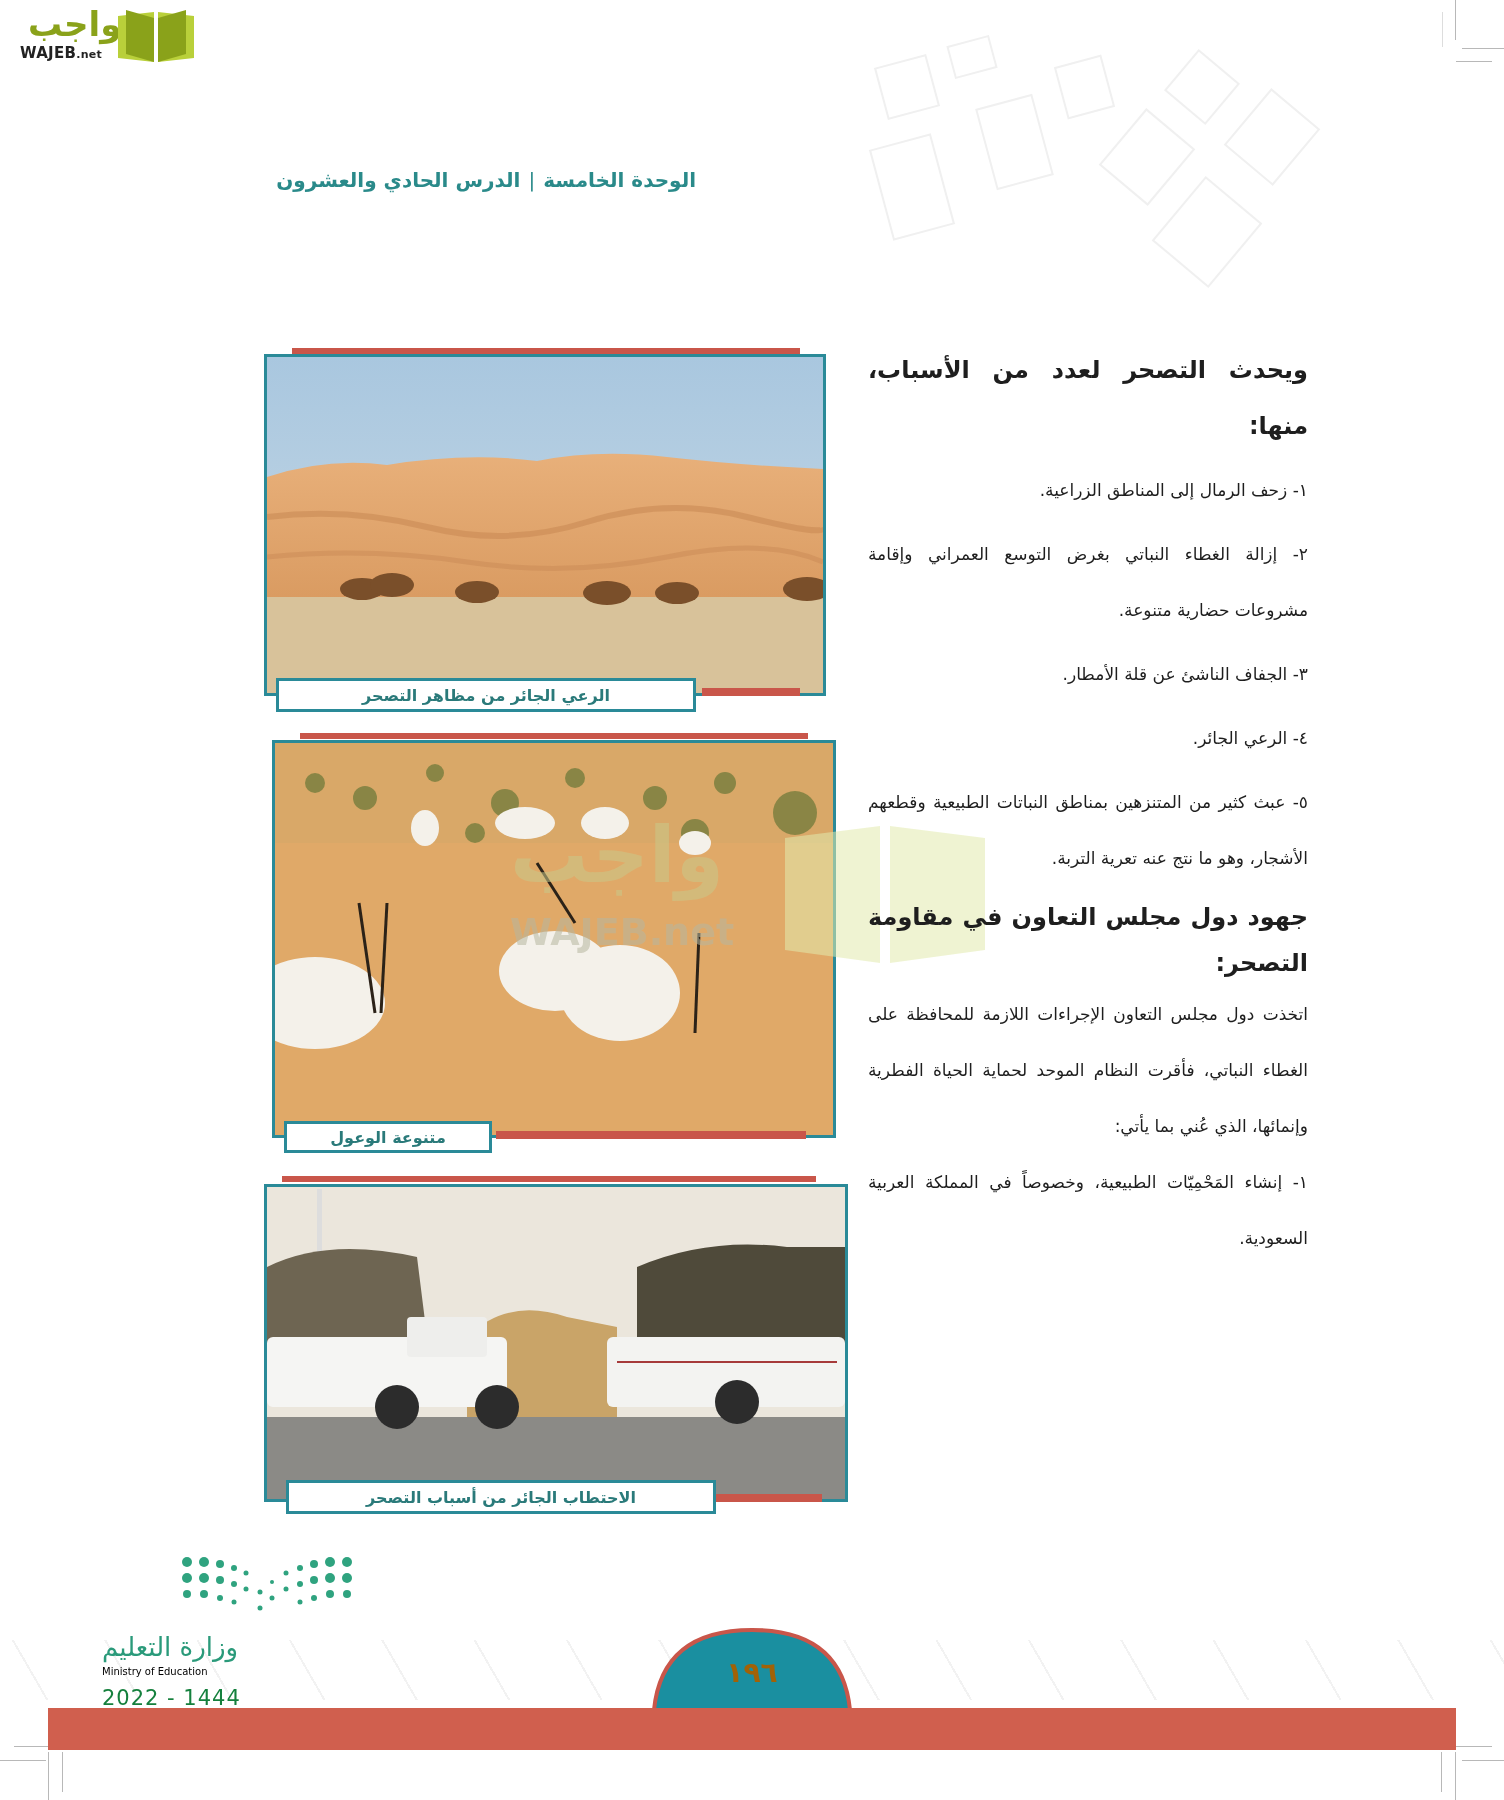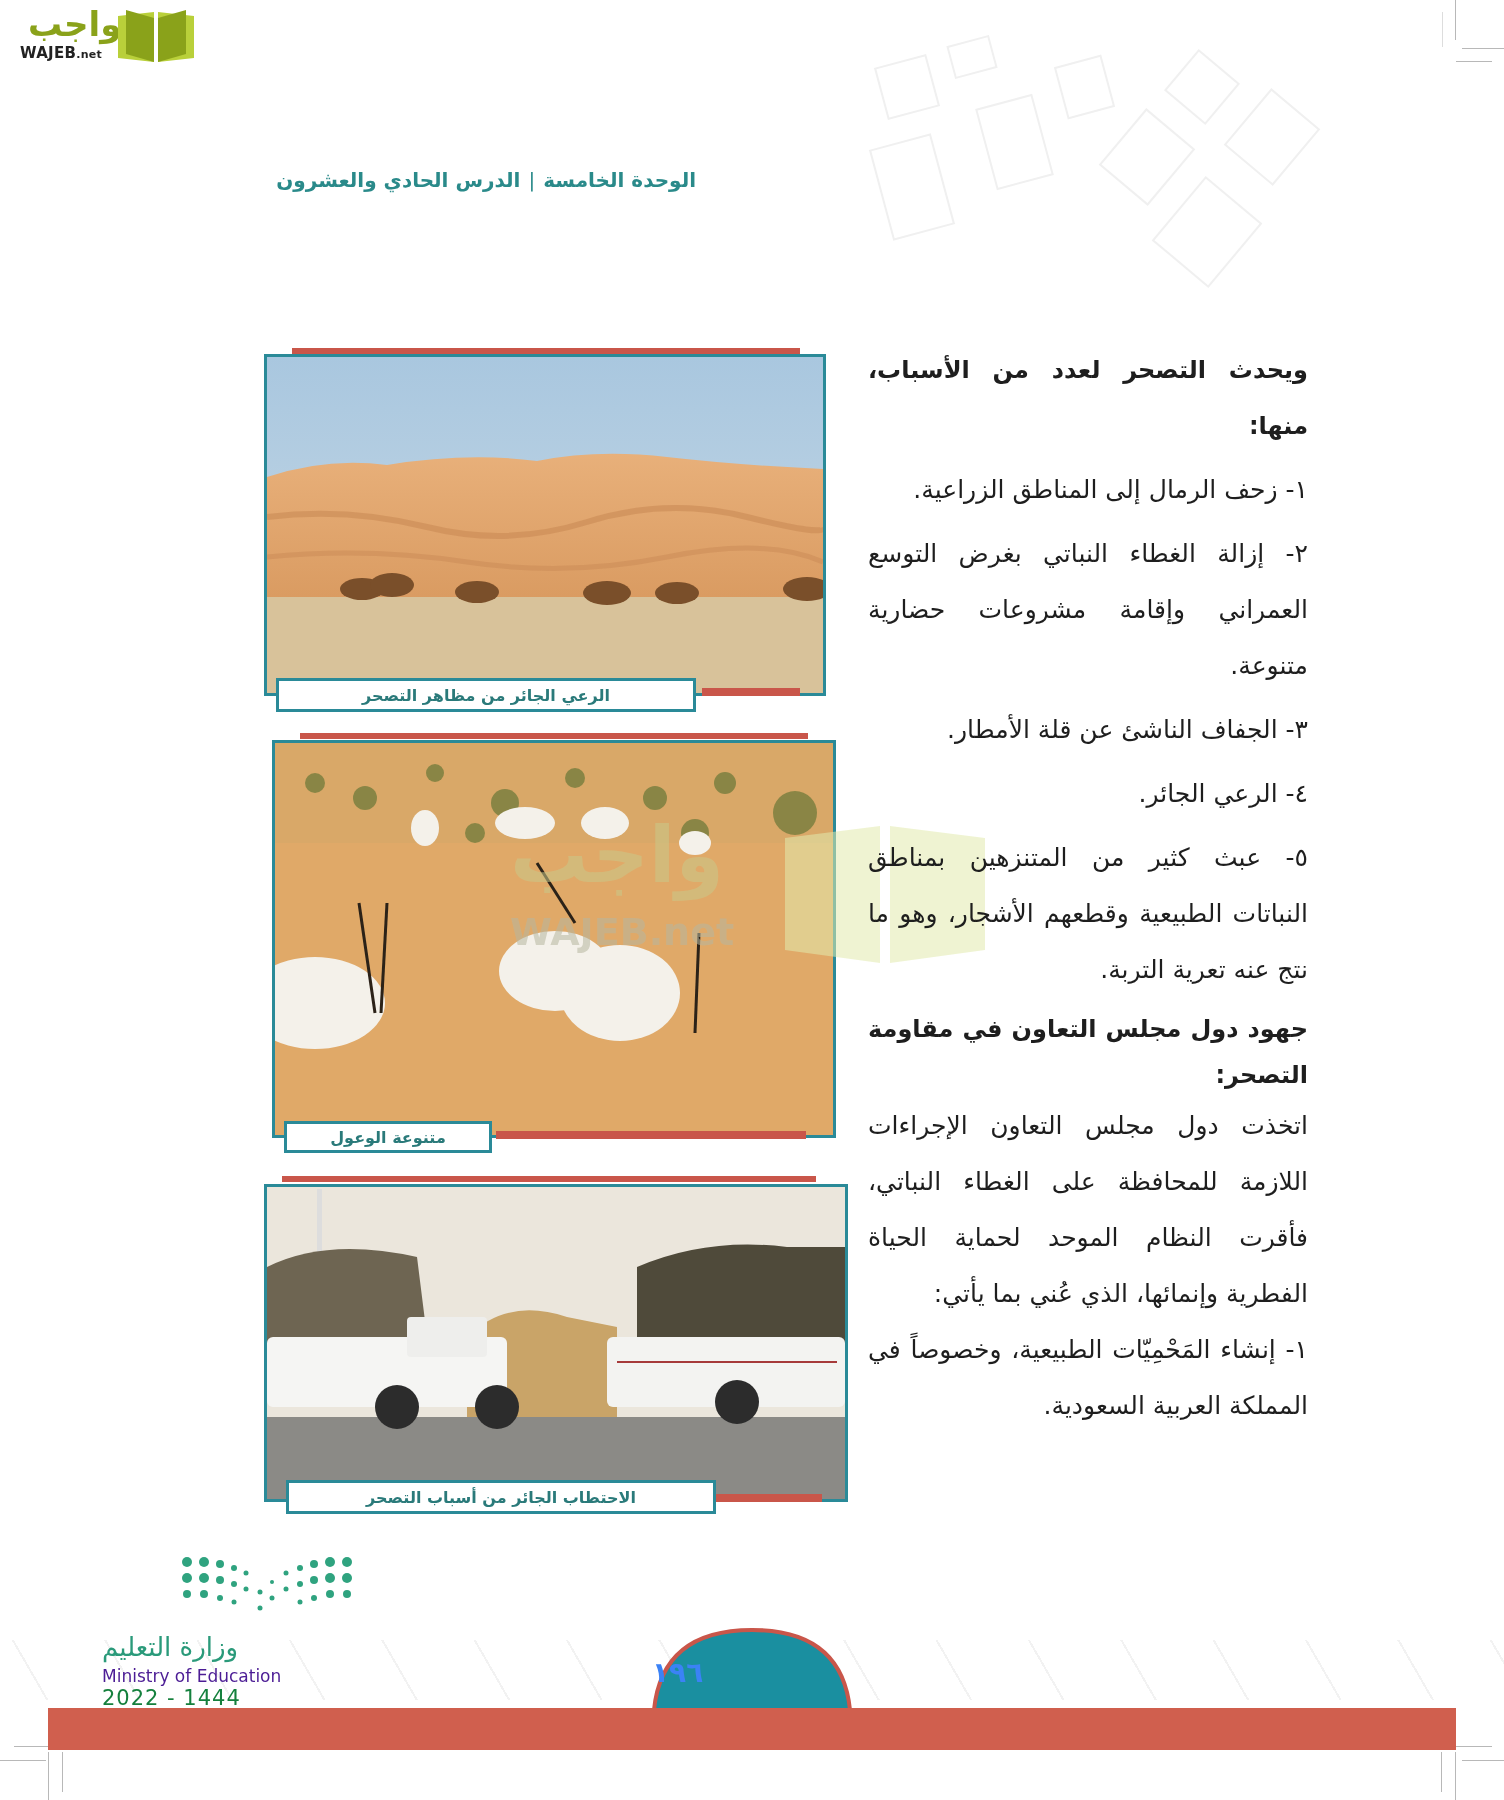--- a/index.html
+++ b/index.html
@@ -13,39 +13,39 @@
   .wajeb-logo{left:8px;top:4px;width:184px;height:64px;}
   .wajeb-ar{position:absolute;left:20px;top:0;font-size:34px;font-weight:bold;color:#8aa21a;direction:rtl;}
   .wajeb-en{position:absolute;left:12px;top:40px;font-size:15px;font-weight:bold;color:#222;letter-spacing:0.3px;}
   .wajeb-en small{font-size:11px;}
   .wajeb-book{position:absolute;left:108px;top:4px;width:80px;height:56px;}
   
   .lesson-header{right:808px;top:168px;direction:rtl;font-size:20px;font-weight:bold;color:#2a8a8a;white-space:nowrap;}
   .lesson-header .sep{color:#2a8a8a;margin:0 8px;font-weight:normal;}
   
   .text-col{position:absolute;right:196px;top:342px;width:440px;direction:rtl;text-align:justify;color:#1e1e1e;font-family:"DejaVu Sans",sans-serif;}
-  .text-col p{margin:0;font-size:25px;line-height:56px;}
+  .text-col p{margin:0;font-size:17px;line-height:56px;}
   .text-col .bold{font-weight:bold;font-size:24px;}
   .text-col .gap{height:8px;}
   
   .fig{position:absolute;}
   .fig .redbar{position:absolute;background:#c9564a;height:6px;}
   .fig .redbar-b{position:absolute;background:#c9564a;height:8px;}
   .fig .photo{position:absolute;border:3px solid #2a8a98;overflow:hidden;}
   .fig .caption{position:absolute;background:#fff;border:3px solid #2a8a98;color:#2a7a7a;font-weight:bold;font-size:16px;text-align:center;direction:rtl;display:flex;align-items:center;justify-content:center;}
   
   .watermark{left:510px;top:810px;width:480px;height:170px;opacity:0.55;}
   
   .moe-logo{left:100px;top:1556px;width:260px;height:160px;}
   .moe-ar{position:absolute;left:2px;top:76px;font-size:26px;color:#2a9a7a;direction:rtl;}
-  .moe-en{position:absolute;left:2px;top:110px;font-size:17px;color:#4c1d95;}
+  .moe-en{position:absolute;left:2px;top:110px;font-size:10px;color:#000000;}
   .moe-year{position:absolute;left:2px;top:130px;font-size:21px;color:#15803d;letter-spacing:1px;}
   .footer-bar{left:48px;top:1708px;width:1408px;height:42px;background:#d05f4e;}
   .page-tab{left:652px;top:1628px;width:200px;height:82px;}
-  .page-num{position:absolute;left:0;top:28px;width:200px;text-align:left;color:#3b82f6;font-size:28px;font-weight:bold;}
+  .page-num{position:absolute;left:0;top:28px;width:200px;text-align:center;color:#a16207;font-size:28px;font-weight:bold;}
 </style>
 </head>
 <body>
 
 <div>
   <div class="sq" style="left:880px;top:60px;width:50px;height:50px;transform:rotate(-15deg);"></div>
   <div class="sq" style="left:950px;top:40px;width:40px;height:30px;transform:rotate(-15deg);"></div>
   <div class="sq" style="left:1060px;top:60px;width:45px;height:50px;transform:rotate(-15deg);"></div>
   <div class="sq" style="left:880px;top:140px;width:60px;height:90px;transform:rotate(-15deg);"></div>
   <div class="sq" style="left:985px;top:100px;width:55px;height:80px;transform:rotate(-15deg);"></div>

